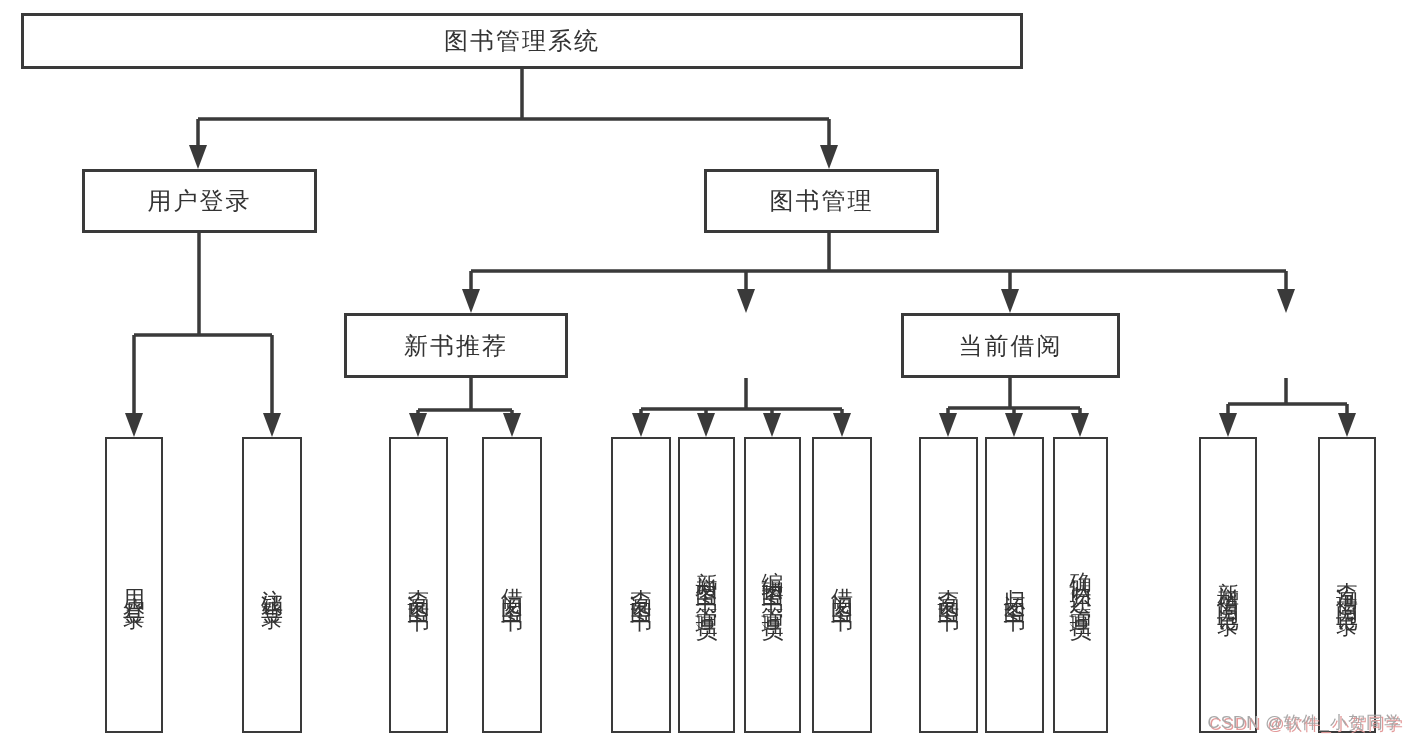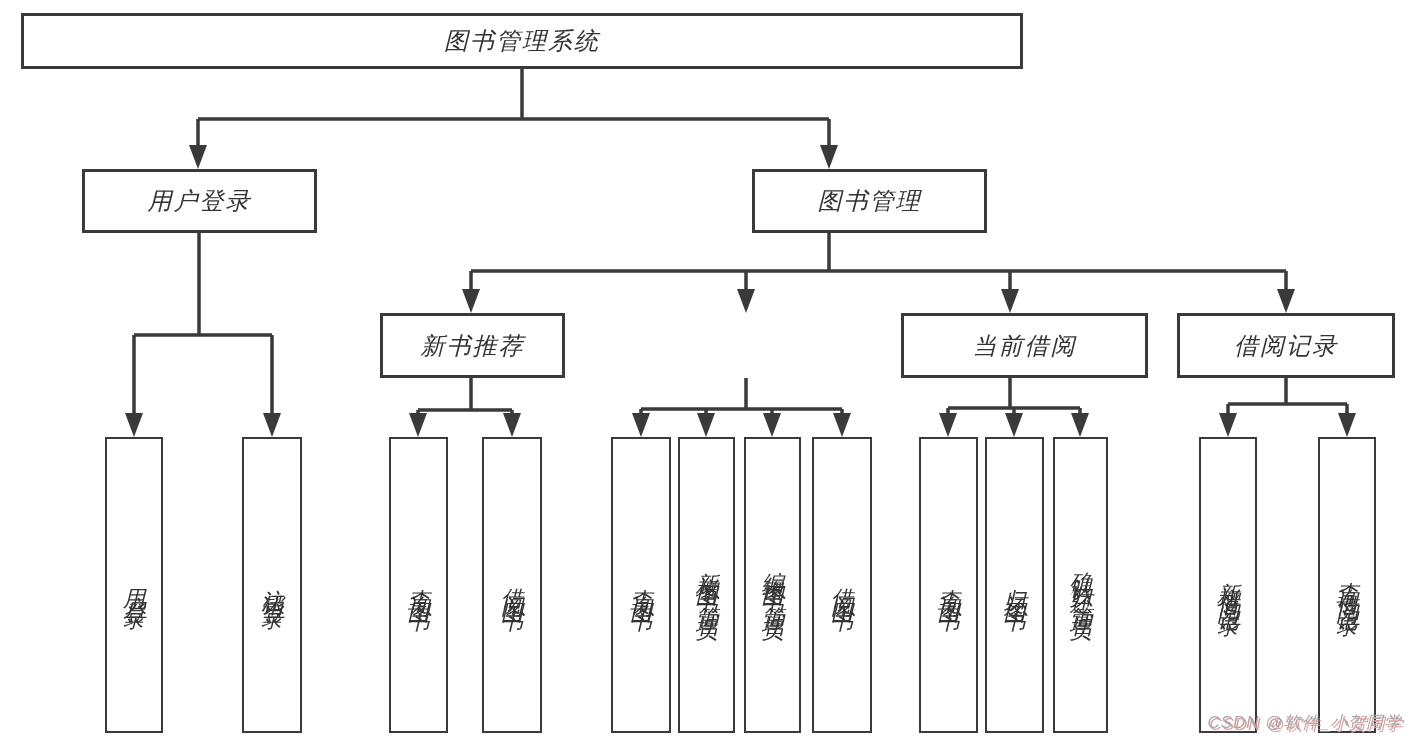--- a/index.html
+++ b/index.html
@@ -9,21 +9,20 @@
     --watermark-shadow:#e39a9a;
     --bg:#ffffff;
   }
   html,body{margin:0;padding:0;background:var(--bg);}
   body{font-family:"Liberation Sans","DejaVu Sans",sans-serif;}
   #canvas{
     position:relative;
     width:1405px;height:747px;
     background:var(--bg);
     overflow:hidden;
-    font-style:italic;
   }
   #wires{position:absolute;left:0;top:0;width:1405px;height:747px;}
   #wires path{stroke:var(--line);stroke-width:3.5;fill:none;}
   #wires polygon{fill:var(--line);stroke:none;}
   .node{
     position:absolute;
     box-sizing:border-box;
     background:#fff;
     border:3px solid var(--line);
     display:flex;align-items:center;justify-content:center;
@@ -113,32 +112,29 @@
     </g>
   </svg>
 
   <div class="node root hnode">
     <span>图书管理系统</span>
   </div>
 
   <div class="node lvl1 hnode" style="left:82px">
     <span>用户登录</span>
   </div>
-  <div class="node lvl1 hnode" style="left:752px">
+  <div class="node lvl1 hnode" style="left:704px">
     <span>图书管理</span>
   </div>
 
-  <div class="node lvl2 hnode" style="left:380px;width:185px">
+  <div class="node lvl2 hnode" style="left:344px;width:224px">
     <span>新书推荐</span>
   </div>
-  <div class="node lvl2 hnode" style="left:901px;width:247px">
+  <div class="node lvl2 hnode" style="left:901px;width:219px">
     <span>当前借阅</span>
-  </div>
-  <div class="node lvl2 hnode" style="left:1177px;width:218px">
-    <span>借阅记录</span>
   </div>
 
   <div class="node leaf" style="left:105px;width:58px">
     <span class="vtext">用户登录</span>
   </div>
   <div class="node leaf" style="left:242px;width:60px">
     <span class="vtext">注销登录</span>
   </div>
   <div class="node leaf" style="left:389px;width:59px">
     <span class="vtext">查询图书</span>

